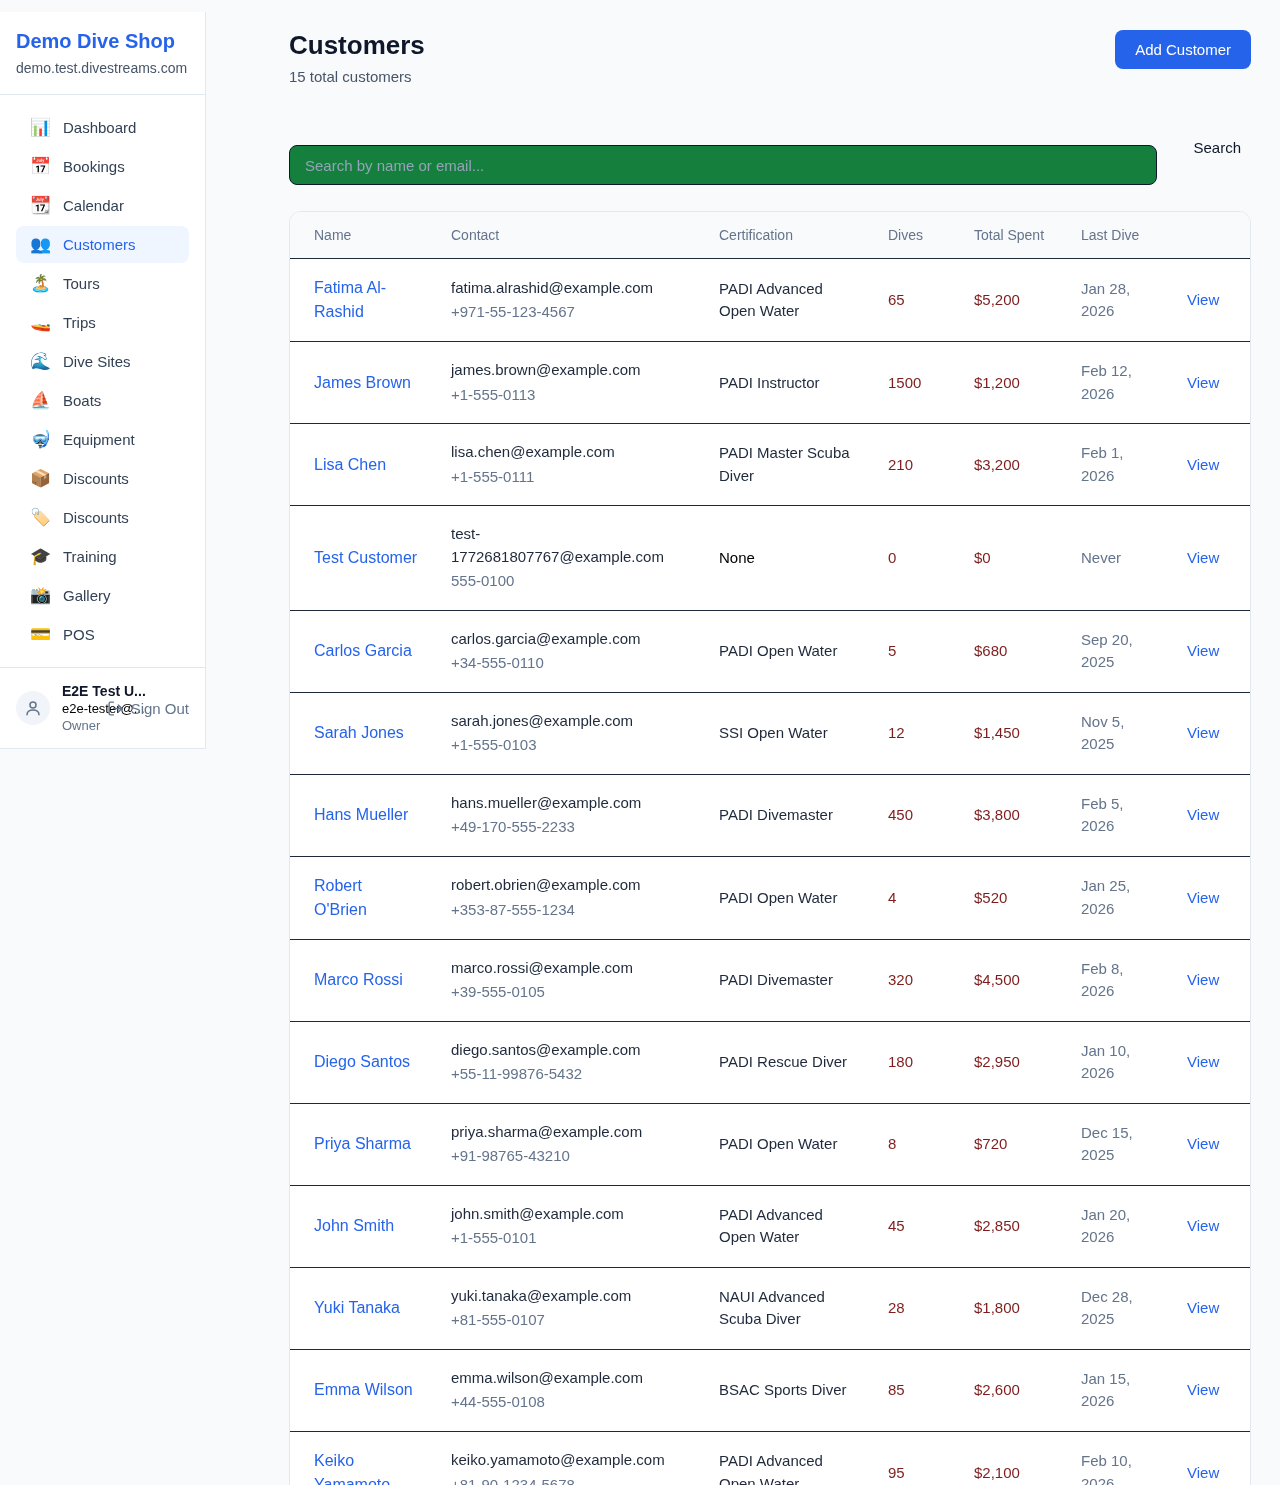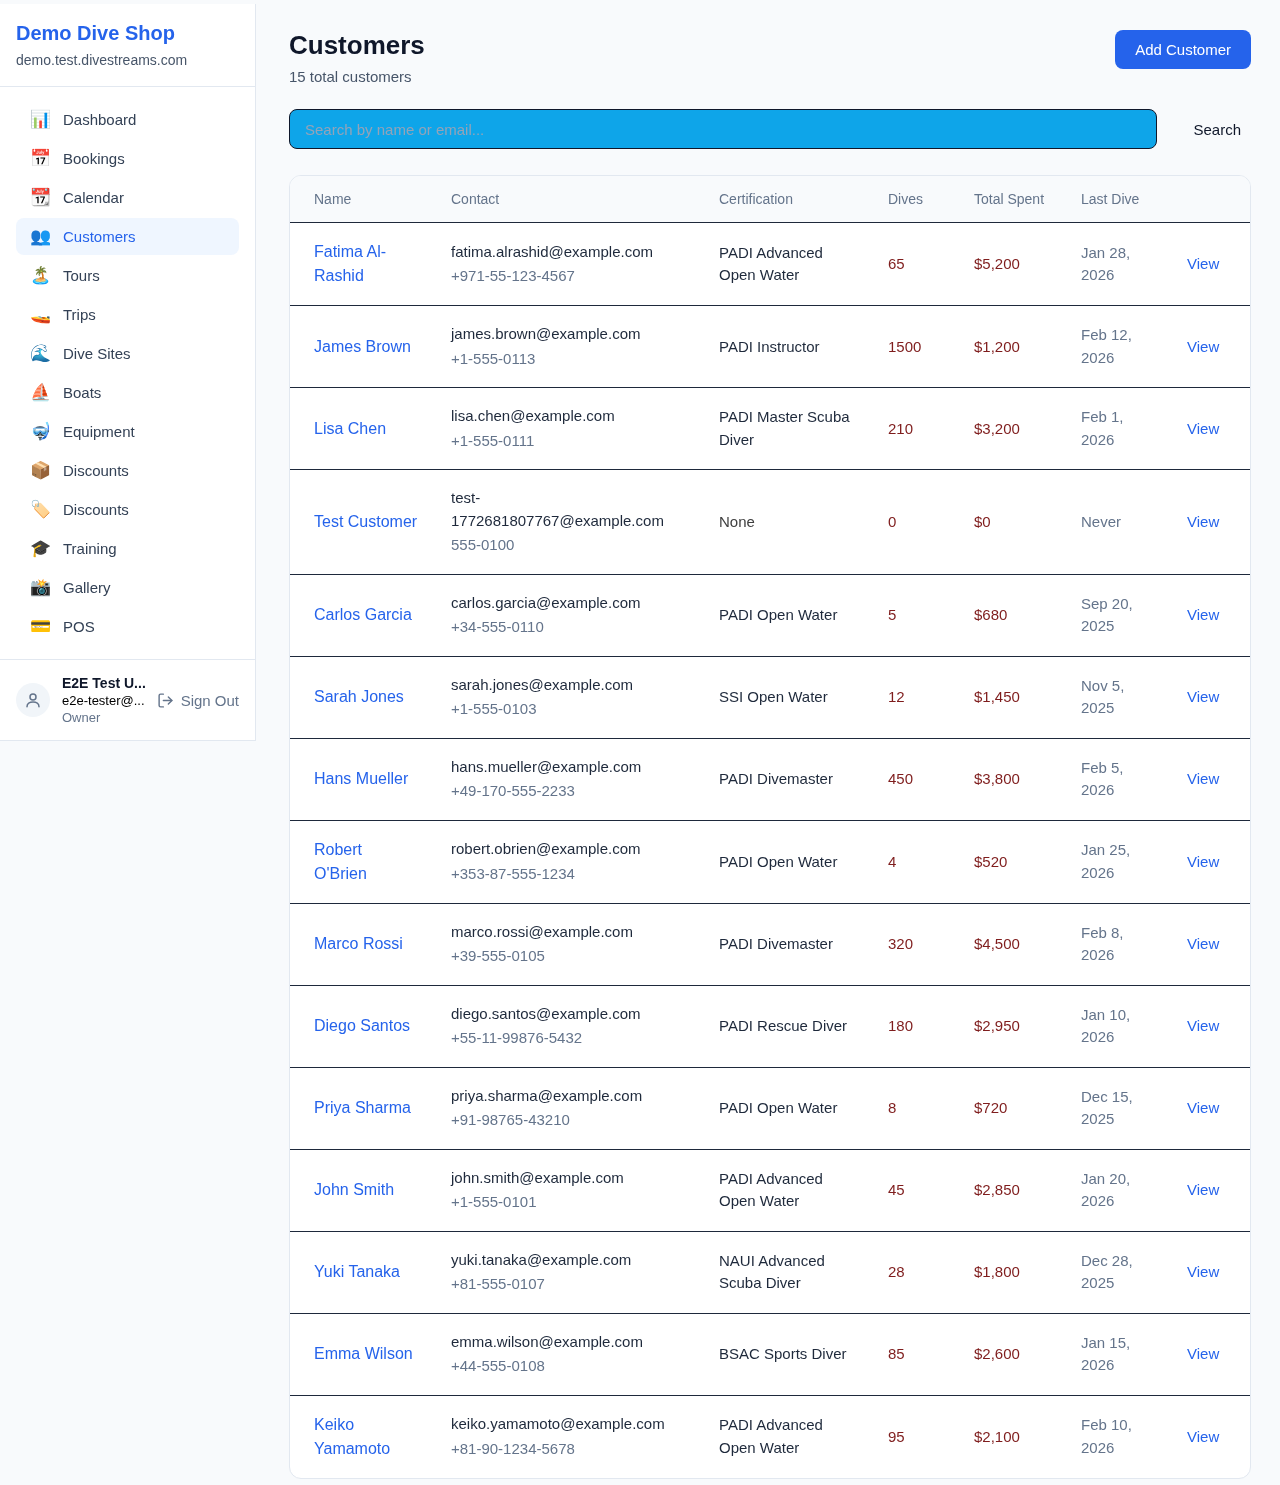--- a/index.html
+++ b/index.html
@@ -7,21 +7,21 @@
   body {
     width: 1280px; min-height: 1485px;
     background: #f8fafc;
     font-family: "Liberation Sans", sans-serif;
     color: #0f172a;
     position: relative;
   }
 
   
   .sidebar {
-    position: absolute; top: 4px; left: 0; width: 256px;
+    position: absolute; top: 12px; left: 0; width: 206px;
     background: #ffffff;
     border-right: 1px solid #e2e8f0;
     border-bottom: 1px solid #e2e8f0;
   }
   .sidebar-header { padding: 18px 16px 18px; border-bottom: 1px solid #e2e8f0; }
   .shop-name { margin: 0 0 7px; font-size: 20px; font-weight: bold; color: #2563eb; }
   .shop-domain { font-size: 14px; color: #475569; }
 
   .sidebar-nav { padding: 14px 16px; display: flex; flex-direction: column; gap: 2px; }
   .nav-item {
@@ -61,21 +61,21 @@
     background: #2563eb; color: #ffffff; border: none; cursor: pointer;
     font-family: inherit; font-size: 15px; font-weight: 500;
     padding: 11px 20px; border-radius: 8px;
   }
 
   .search-row { display: flex; align-items: center; gap: 26px; margin-bottom: 26px; }
   .search-input {
     flex: 1; height: 40px;
     border: 1px solid #0f172a; border-radius: 8px;
     padding: 0 15px; font-family: inherit; font-size: 15px; color: #0f172a;
-    background: #0ea5e9; outline: none;
+    background: #15803d; outline: none; margin-top: 36px;
   }
   .search-input::placeholder { color: #94a3b8; }
   .search-btn {
     background: none; border: none; cursor: pointer;
     font-family: inherit; font-size: 15px; color: #0f172a; padding: 6px 10px;
   }
 
   
   .table-card {
     background: #ffffff;
@@ -100,21 +100,21 @@
   tbody td {
     padding: 17px 16px; border-bottom: 1px solid #1e293b;
     vertical-align: middle; line-height: 1.5; word-wrap: break-word;
   }
   tbody td:first-child { padding-left: 24px; }
   tbody tr:last-child td { border-bottom: none; }
   .name-link { color: #2563eb; font-size: 16px; text-decoration: none; cursor: pointer; font-weight: 500; margin-top: 24px; }
   .email { color: #1e293b; }
   .phone { color: #64748b; margin-top: 2px; }
   .cert { color: #1e293b; }
-  .cert.muted { color: #404040; }
+  .cert.muted { color: #000000; }
   .dives, .spent { color: #7f1d1d; }
   .last-dive { color: #64748b; }
   .view-link { color: #2563eb; text-decoration: none; cursor: pointer; }
 </style>
 </head>
 <body>
 
 <aside class="sidebar">
   <div class="sidebar-header">
     <h1 class="shop-name">Demo Dive Shop</h1>

